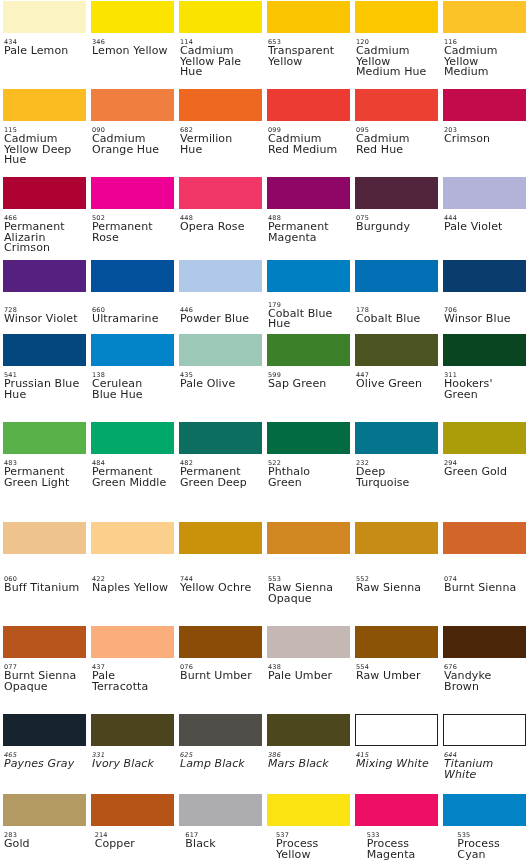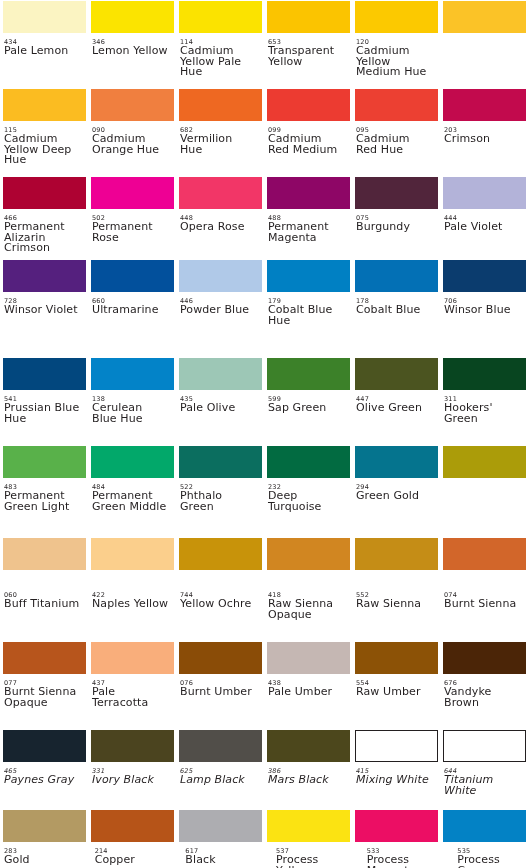--- a/index.html
+++ b/index.html
@@ -71,23 +71,23 @@
     font-size: 11px;
     line-height: 10.5px;
     color: #231f20;
     letter-spacing: 0.1px;
     word-break: break-word;
   }
   
   .row.h1 .label-strip { height: 54px; }
   .row.h2 .label-strip { height: 54px; }
   .row.h3 .label-strip { height: 49px; }
-  .row.h4 .label-strip { height: 64px; }
+  .row.h4 .label-strip { height: 40px; align-items: center; }
   .row.h5 .label-strip { height: 54px; }
-  .row.h6 .label-strip { height: 58px; }
+  .row.h6 .label-strip { height: 66px; }
   .row.h7 .label-strip { height: 54px; margin-top: 16px; }
   .row.h8 .label-strip { height: 54px; }
   .row.h9 .label-strip { height: 46px; font-style: italic; }
   .row.h10 .label-strip { height: 42px; gap: 16px; }
 </style>
 </head>
 <body>
 
 <div id="chart">
     <div class="row h1">
@@ -125,20 +125,24 @@
           <div class="pname">Cadmium Yellow Pale Hue</div>
         </div>
         <div class="label-cell">
           <div class="code">653</div>
           <div class="pname">Transparent Yellow</div>
         </div>
         <div class="label-cell">
           <div class="code">120</div>
           <div class="pname">Cadmium Yellow Medium Hue</div>
         </div>
+        <div class="label-cell">
+          <div class="code">116</div>
+          <div class="pname">Cadmium Yellow Medium</div>
+        </div>
       </div>
     </div>
     <div class="row h2">
       <div class="swatch-strip">
         <div class="swatch-cell">
           <div class="chip" style="background: rgb(251, 188, 33);"></div>
         </div>
         <div class="swatch-cell">
           <div class="chip" style="background: rgb(240, 127, 63);"></div>
         </div>
@@ -350,20 +354,24 @@
       <div class="label-strip">
         <div class="label-cell">
           <div class="code">483</div>
           <div class="pname">Permanent Green Light</div>
         </div>
         <div class="label-cell">
           <div class="code">484</div>
           <div class="pname">Permanent Green Middle</div>
         </div>
         <div class="label-cell">
+          <div class="code">482</div>
+          <div class="pname">Permanent Green Deep</div>
+        </div>
+        <div class="label-cell">
           <div class="code">522</div>
           <div class="pname">Phthalo Green</div>
         </div>
         <div class="label-cell">
           <div class="code">232</div>
           <div class="pname">Deep Turquoise</div>
         </div>
         <div class="label-cell">
           <div class="code">294</div>
           <div class="pname">Green Gold</div>
@@ -398,21 +406,21 @@
         </div>
         <div class="label-cell">
           <div class="code">422</div>
           <div class="pname">Naples Yellow</div>
         </div>
         <div class="label-cell">
           <div class="code">744</div>
           <div class="pname">Yellow Ochre</div>
         </div>
         <div class="label-cell">
-          <div class="code">418</div>
+          <div class="code">553</div>
           <div class="pname">Raw Sienna Opaque</div>
         </div>
         <div class="label-cell">
           <div class="code">552</div>
           <div class="pname">Raw Sienna</div>
         </div>
         <div class="label-cell">
           <div class="code">074</div>
           <div class="pname">Burnt Sienna</div>
         </div>

